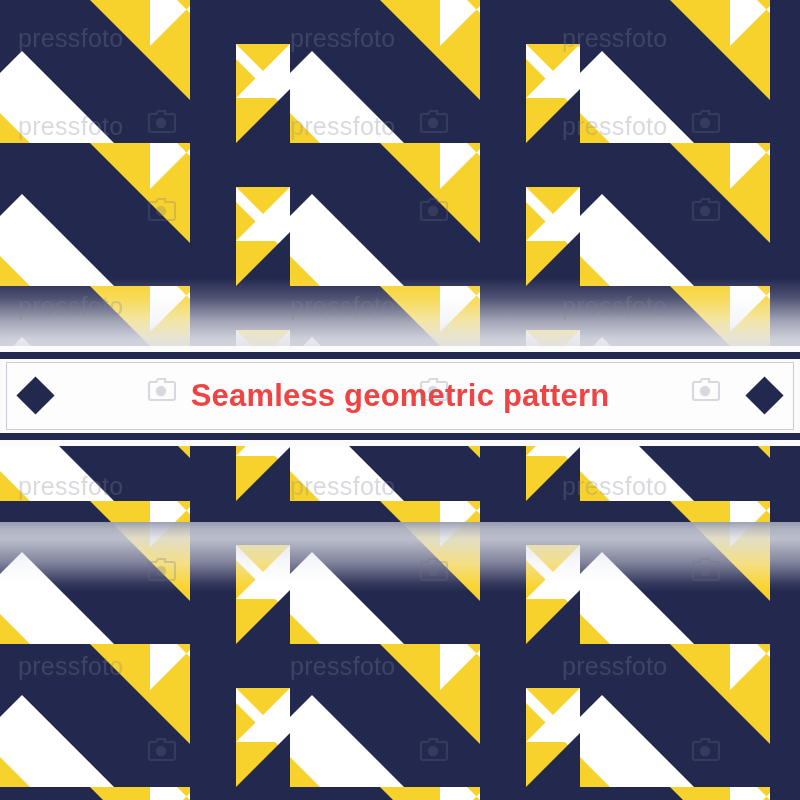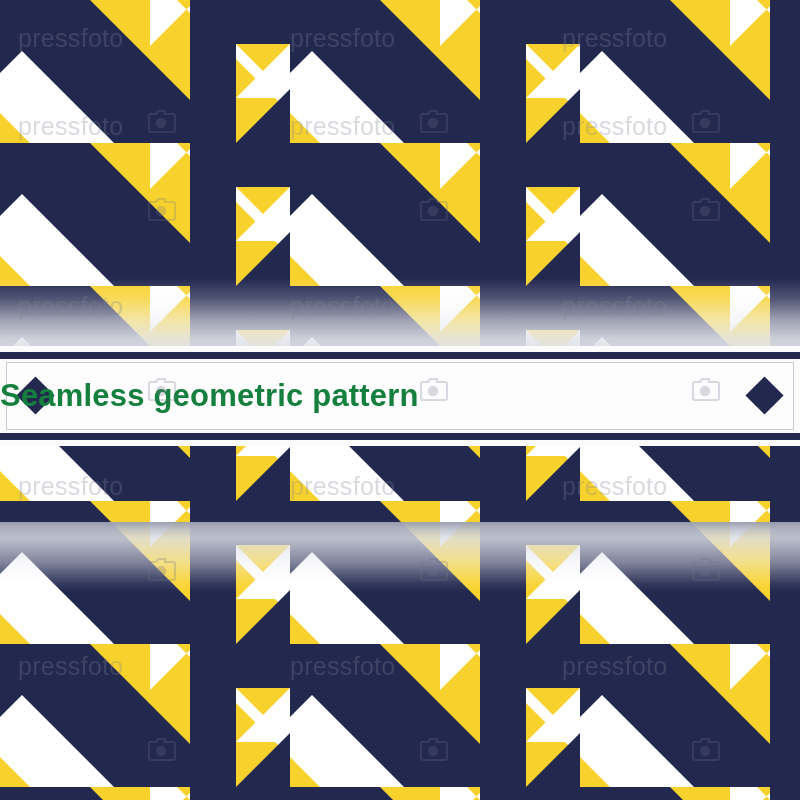--- a/index.html
+++ b/index.html
@@ -112,21 +112,22 @@
     background: #fdfdfe;
   }
 
   #banner-title {
     position: absolute;
     left: 0;
     top: 18px;
     width: 800px;
     height: 64px;
     line-height: 64px;
-    color: #15803d;
+    text-align: center;
+    color: #ef4444;
     font-family: "Liberation Sans", sans-serif;
     font-size: 31px;
     font-weight: bold;
     letter-spacing: 0.2px;
     white-space: nowrap;
   }
 
   .banner-diamond {
     position: absolute;
     width: 27px;

